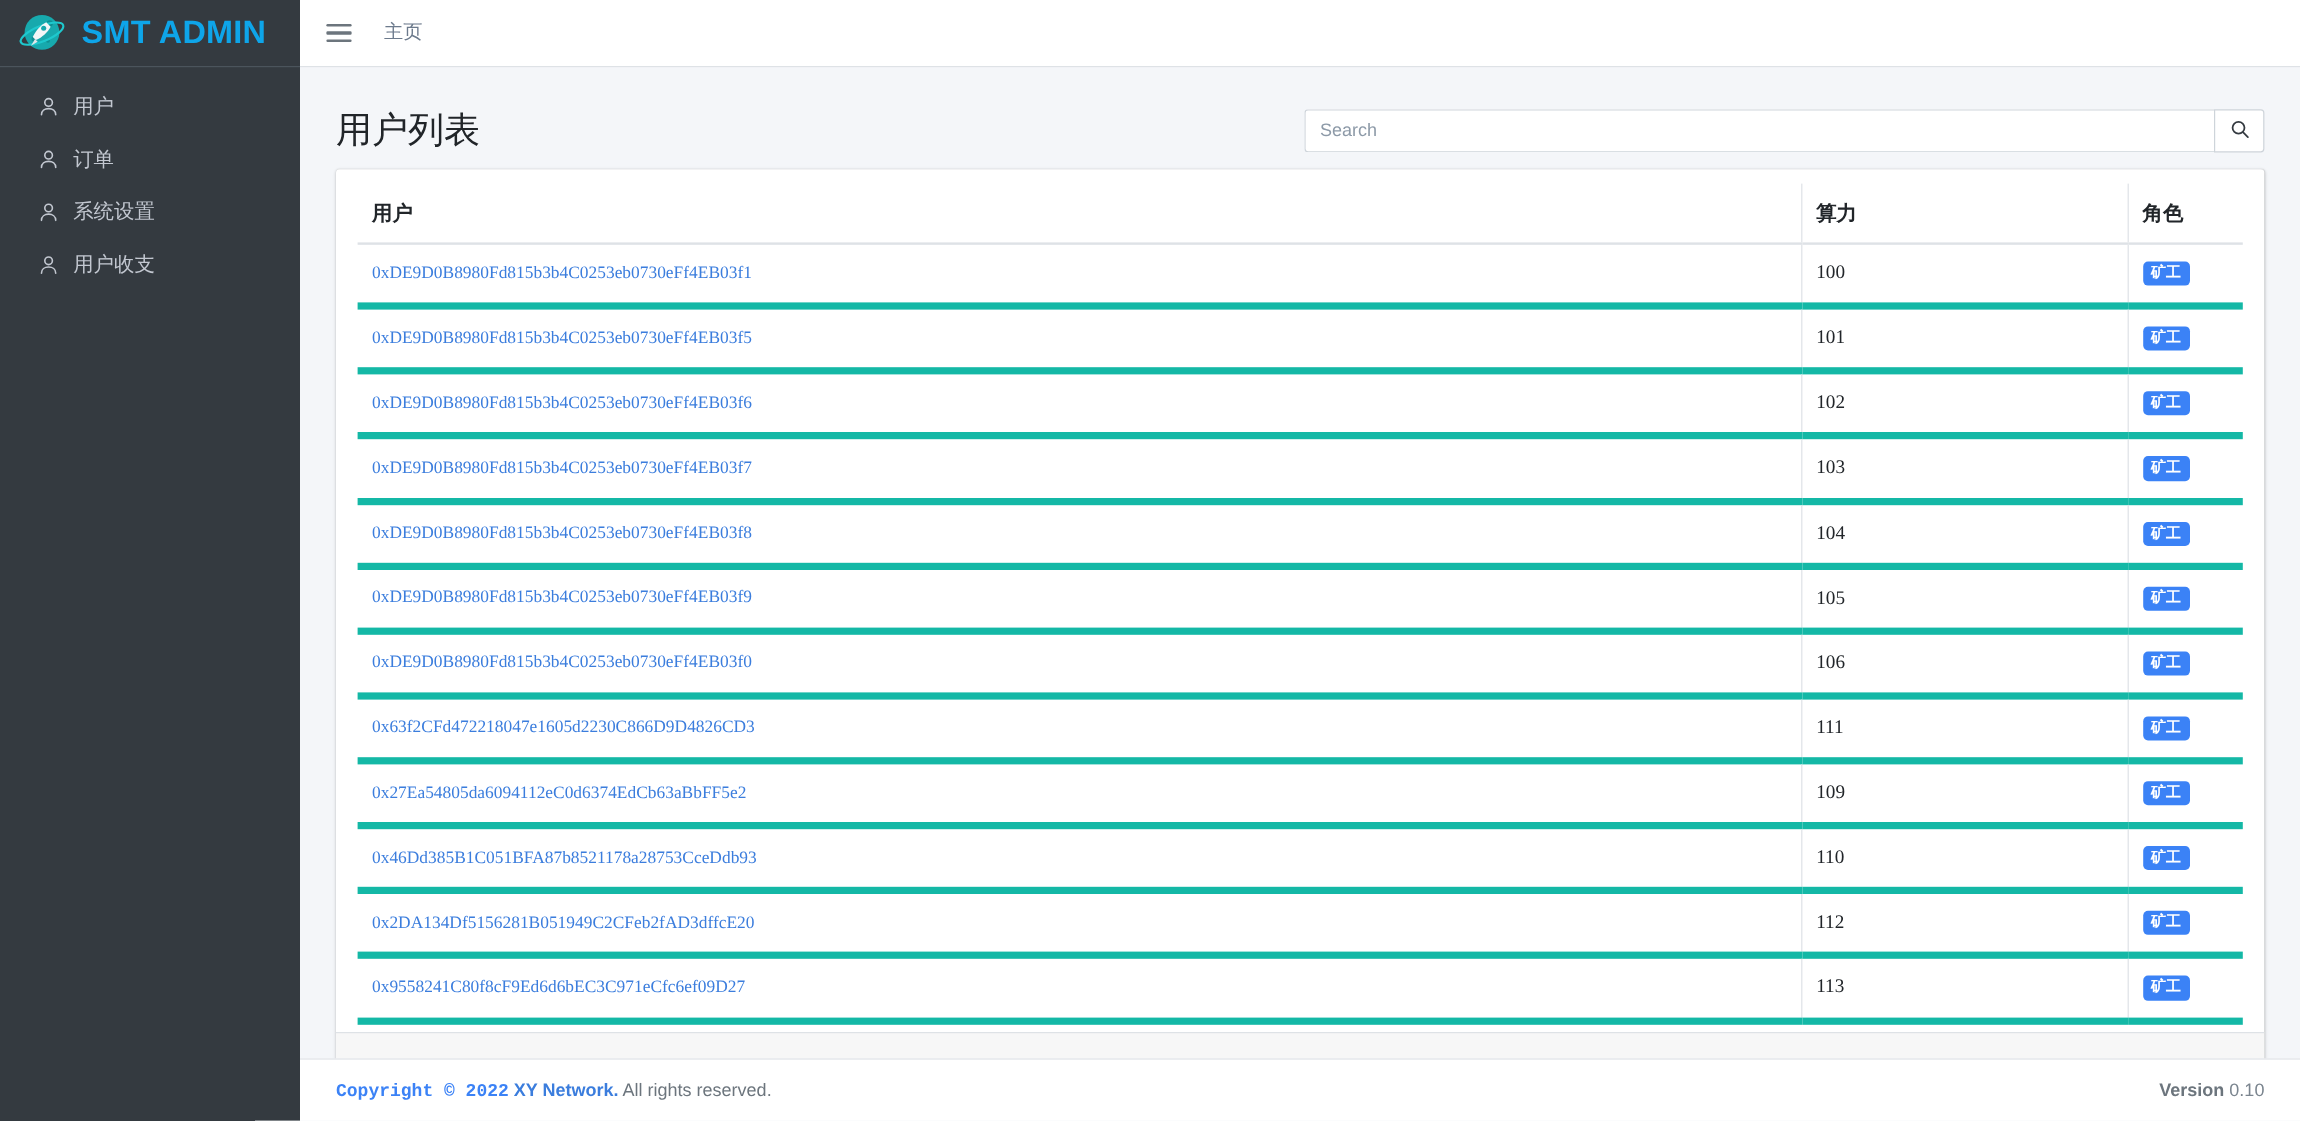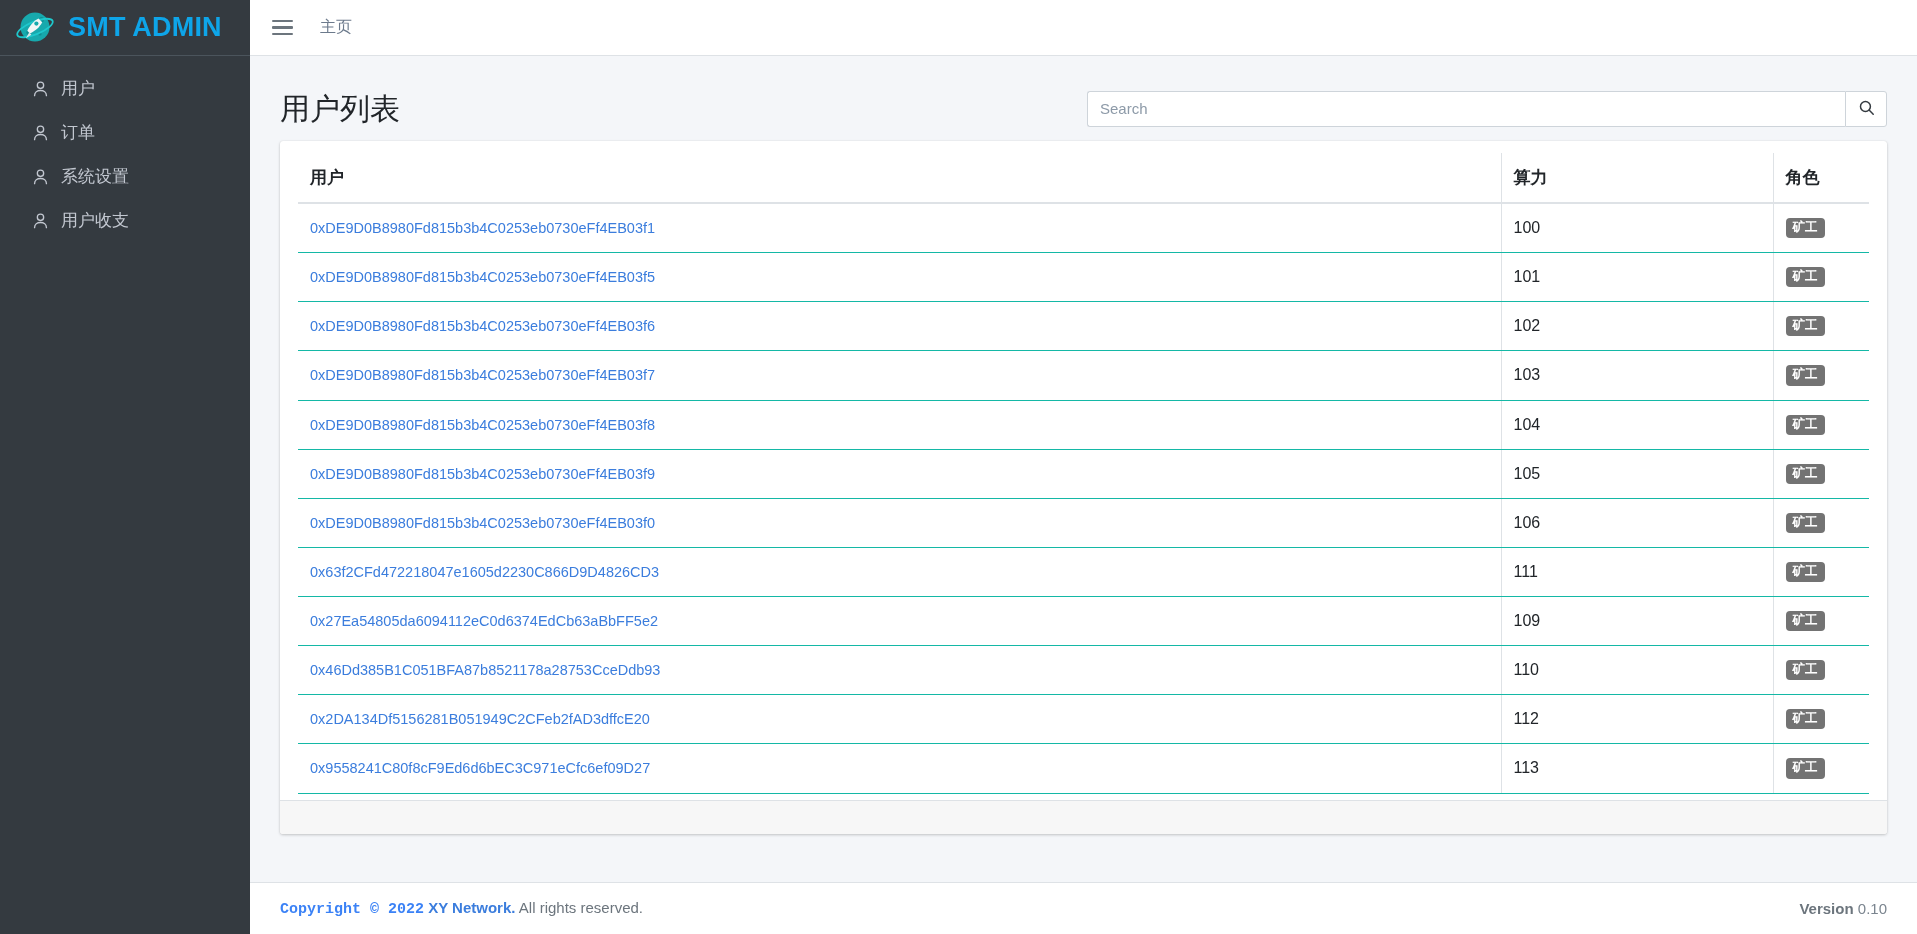--- a/index.html
+++ b/index.html
@@ -146,42 +146,43 @@
     font-weight: bold;
     color: #212529;
     padding: 13px 12px;
     border-bottom: 2px solid #dee2e6;
     border-right: 1px solid #dee2e6;
     vertical-align: middle;
   }
   table.data-table th:last-child { border-right: none; }
   table.data-table td {
     padding: 14px 12px;
-    border-bottom: 1px solid #14b8a6;
+    border-bottom: 6px solid #14b8a6;
     border-right: 1px solid #dee2e6;
     font-size: 14.5px;
     color: #212529;
     vertical-align: middle;
+    font-family: Liberation Serif, serif;
   }
   table.data-table td:last-child { border-right: none; }
   table.data-table tr:first-child td { border-top: 1px solid #dee2e6; }
   .col-user   { width: auto; }
   .col-power  { width: 272px; }
   .col-role   { width: 96px; }
   .addr-link {
     color: #3b7ddd;
     text-decoration: none;
     font-size: 14.5px;
     cursor: pointer;
     word-break: break-all;
   }
   .power-val { font-size: 16px; color: #212529; }
   .badge-role {
     display: inline-block;
-    background: #737373;
+    background: #3b82f6;
     color: #fff;
     font-size: 12.5px;
     font-weight: bold;
     padding: 3px 7px 4px 7px;
     border-radius: 4px;
     line-height: 1.05;
     white-space: nowrap;
   }
   .card-footer {
     background: #f7f7f7;

